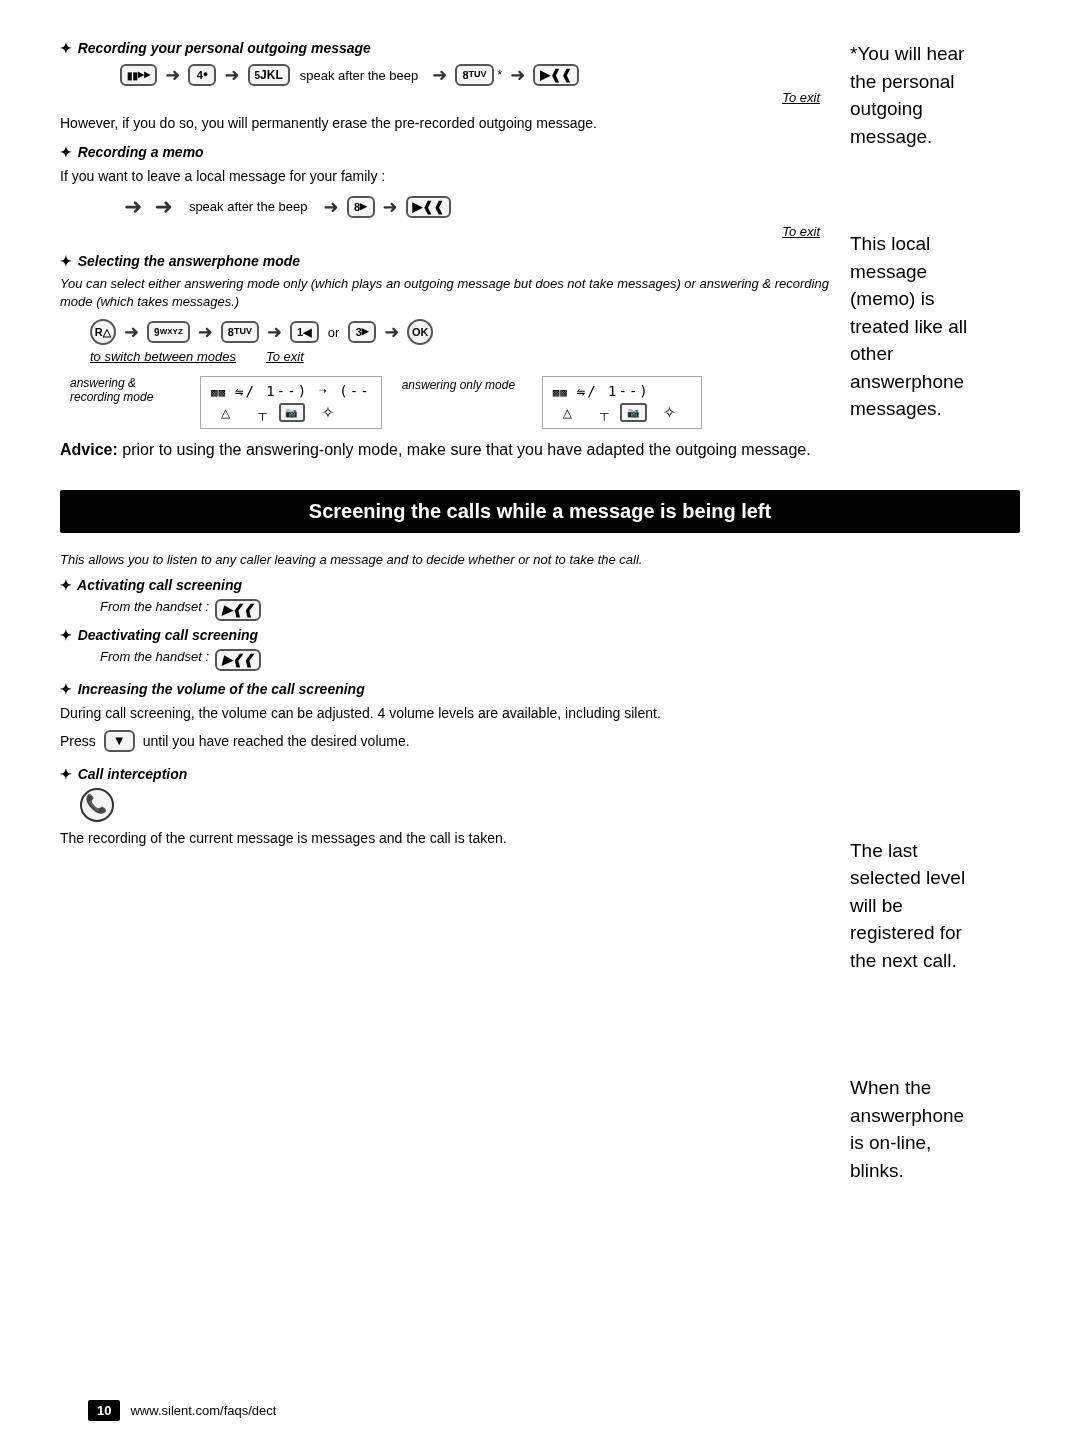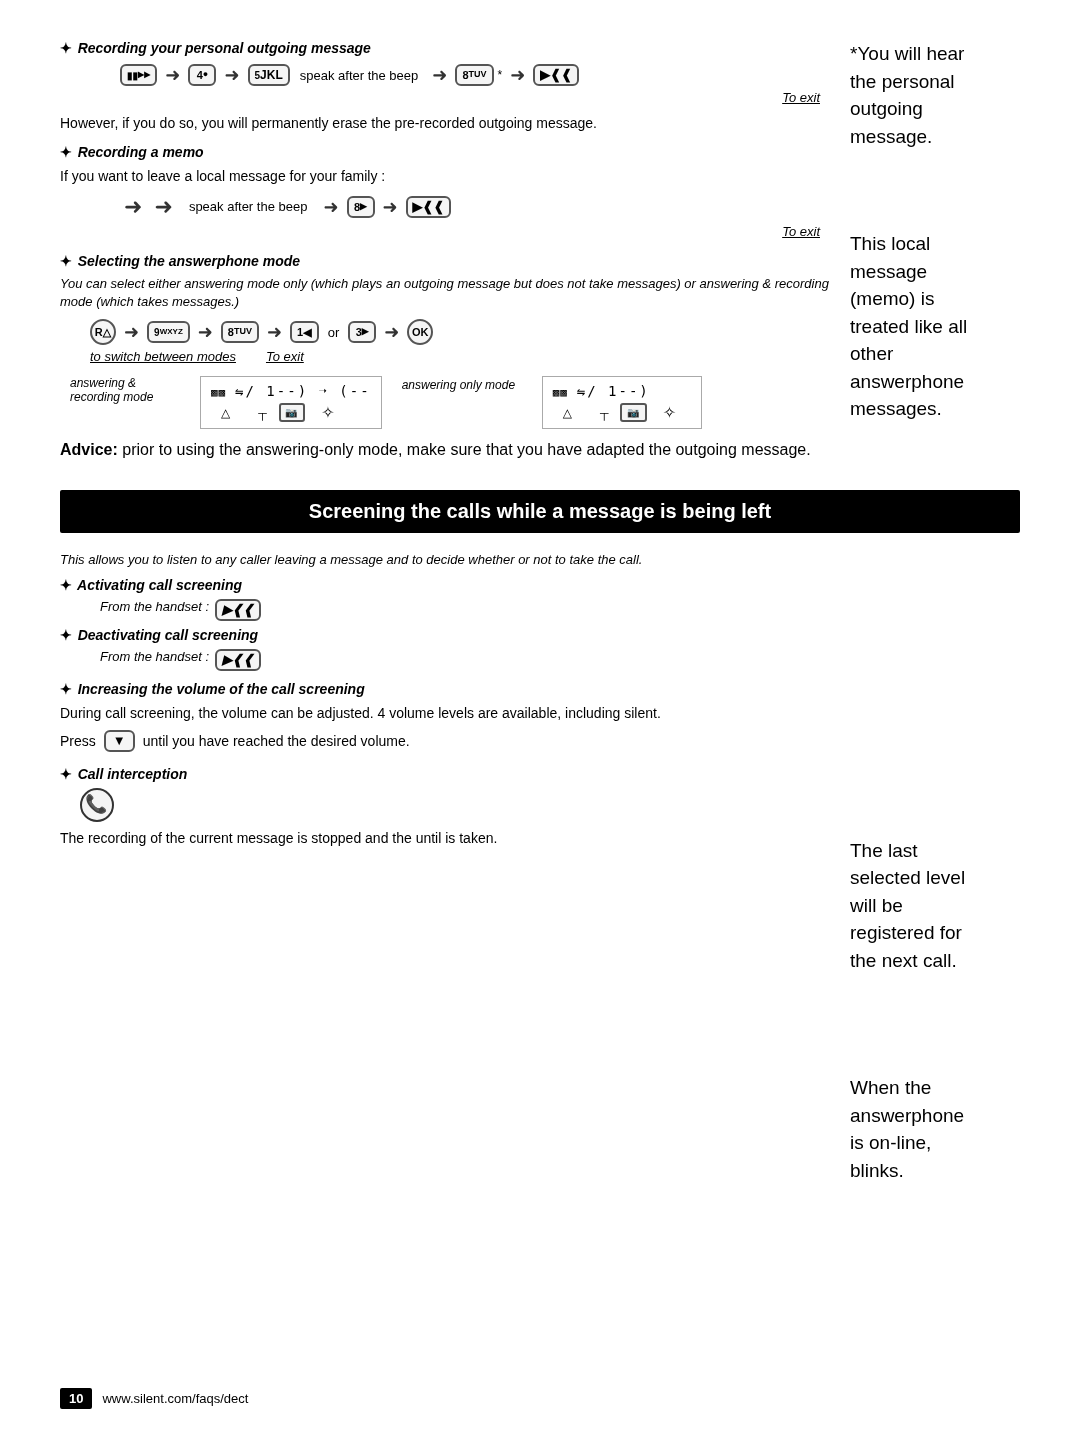--- a/index.html
+++ b/index.html
@@ -163,26 +163,26 @@
       display: flex;
       align-items: center;
       gap: 8px;
       margin: 6px 0 6px 0;
     }
     .call-interception-icon {
       margin: 6px 0 6px 20px;
     }
     .page-footer {
       position: absolute;
-      bottom: 42px;
+      bottom: 30px;
       left: 0;
       width: 100%;
       display: flex;
       align-items: center;
-      padding: 0 60px;
+      padding: 0 88px;
     }
     .page-num-box {
       background: #000;
       color: #fff;
       font-weight: bold;
       font-size: 13px;
       padding: 3px 9px;
       border-radius: 2px;
       margin-right: 10px;
     }
@@ -403,21 +403,21 @@
       </div>
 
       <div style="margin-top:14px;">
         <div class="section-title">
           <span class="diamond">✦</span>
           <span>Call interception</span>
         </div>
         <div class="call-interception-icon">
           <span class="btn-icon round" style="font-size:18px; min-width:34px; min-height:34px; border-radius:50%; border:2px solid #333;">📞</span>
         </div>
-        <p>The recording of the current message is stopped and the until is taken.</p>
+        <p>The recording of the current message is messages and the call is taken.</p>
       </div>
 
     </div>
   </div>
 
   <div class="page-footer">
     <div class="page-num-box">10</div>
     <span class="footer-url">www.silent.com/faqs/dect</span>
   </div>
 

